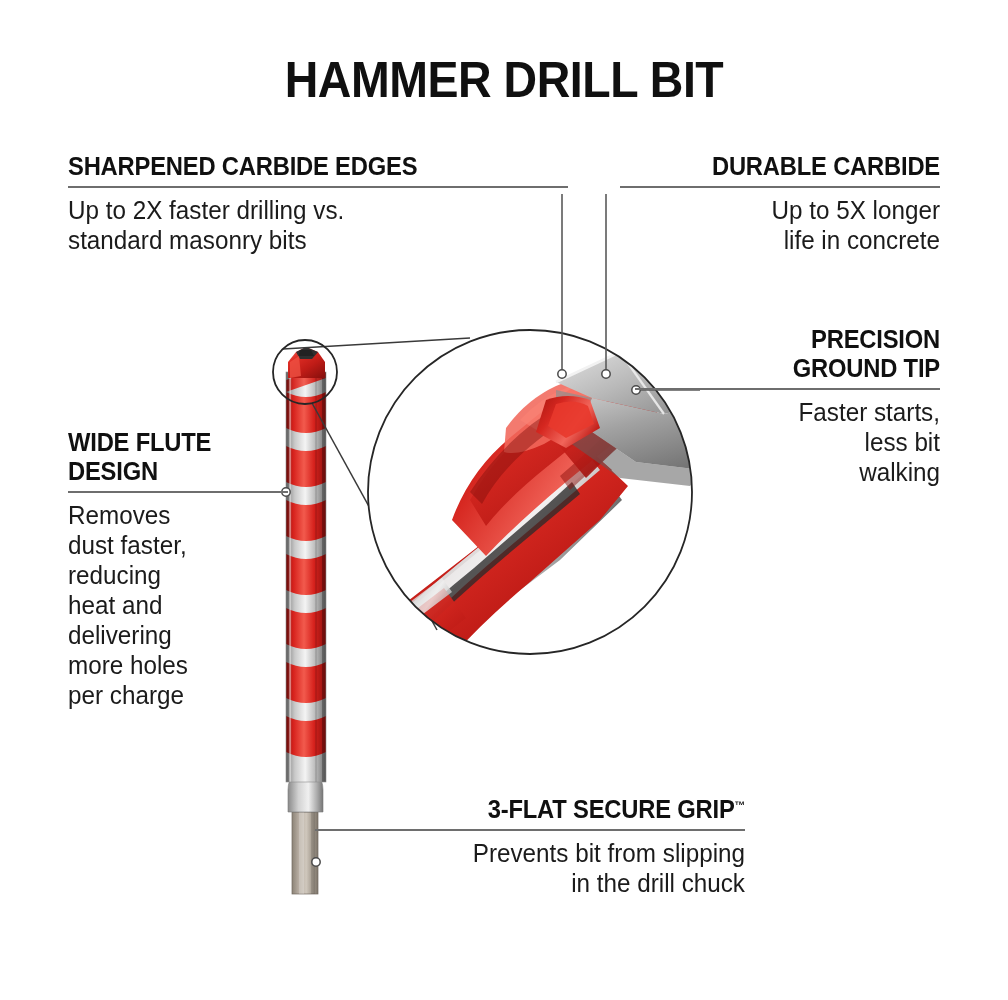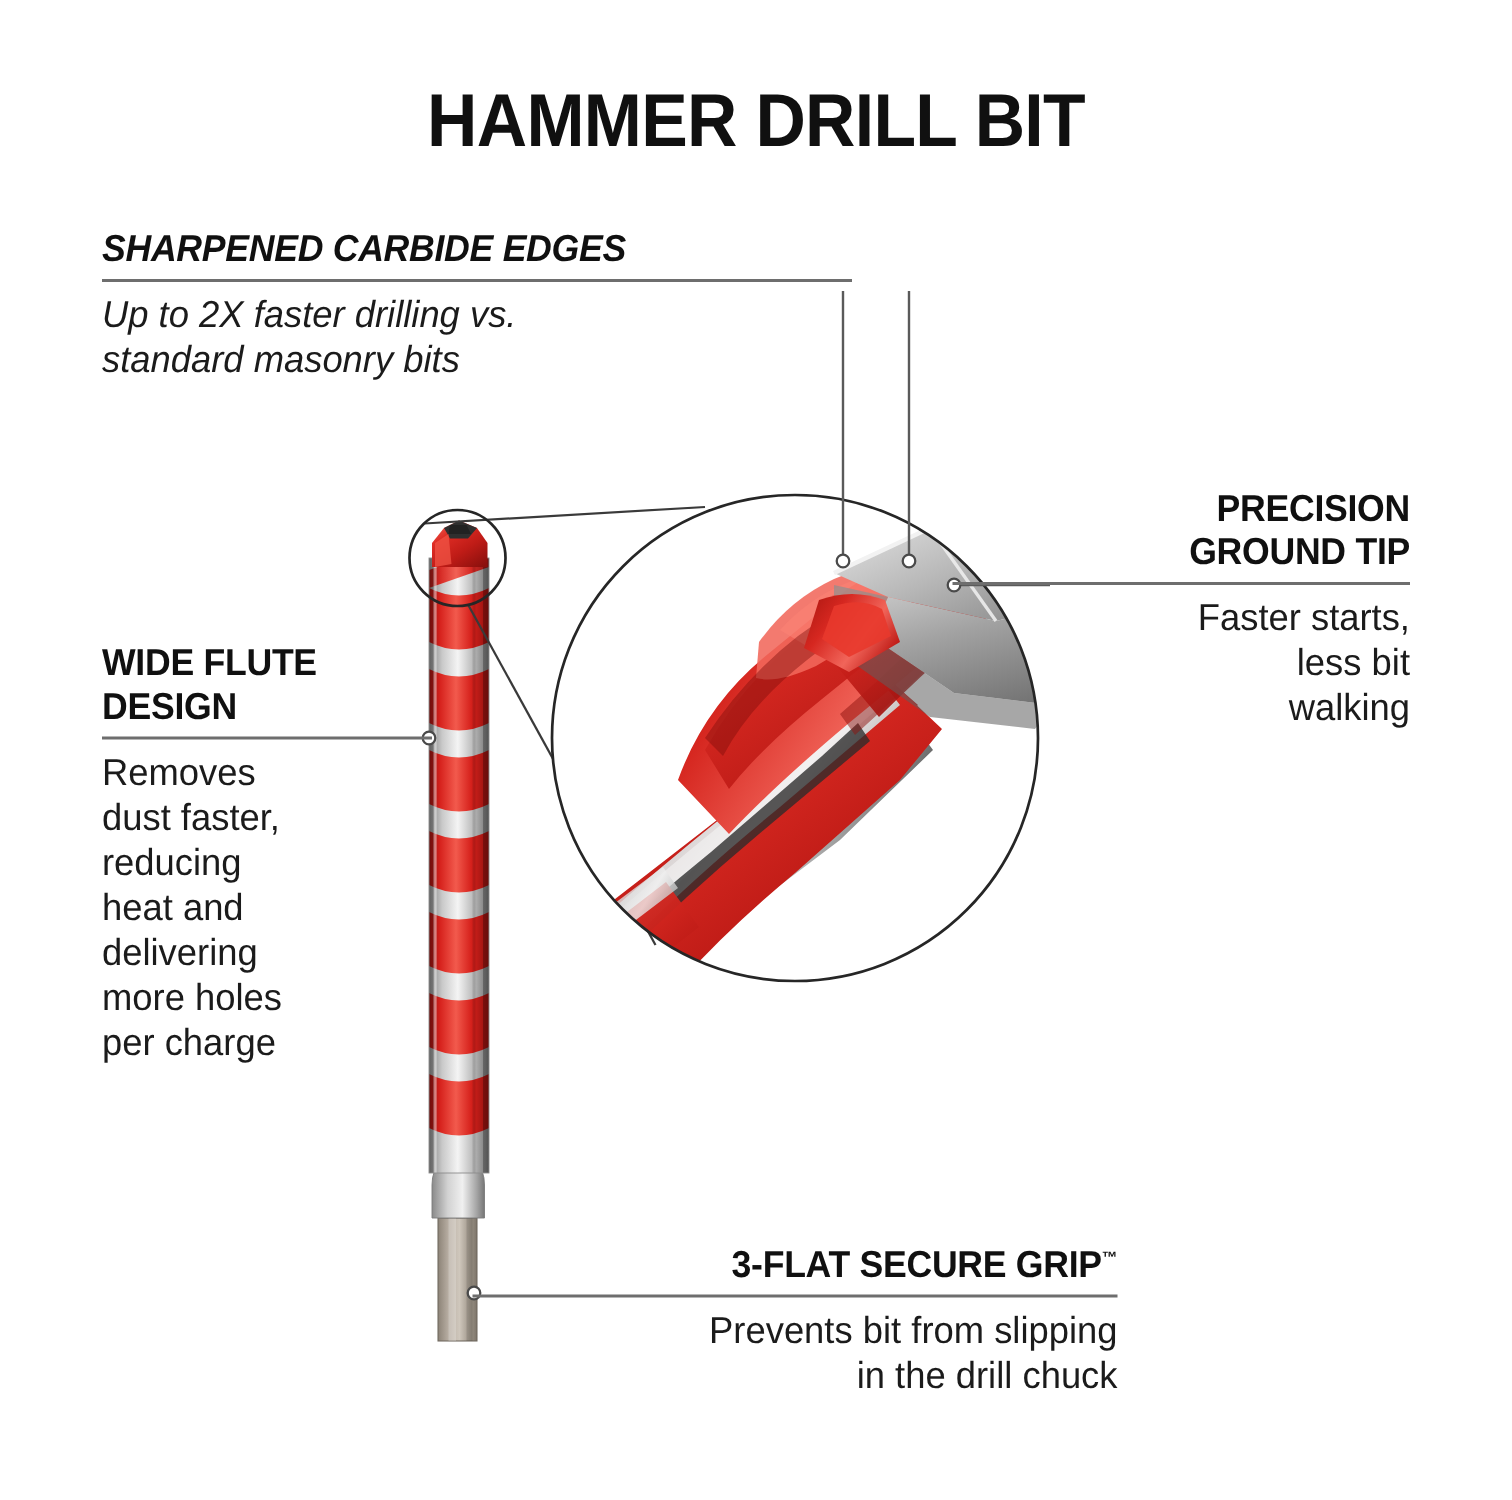--- a/index.html
+++ b/index.html
@@ -41,25 +41,25 @@
     font-weight:400;color:#1b1b1b;
     transform:scaleX(0.97);
   }
   .co-rule{
     height:2px;background:#6e6e6e;margin:5px 0 7px 0;
   }
   .align-right{text-align:right;transform-origin:100% 50%;}
   .align-left{text-align:left;transform-origin:0% 50%;}
 
   
-  #co-sharpened{left:68px;top:152px;width:500px;font-style:italic;}
+  #co-sharpened{left:68px;top:152px;width:500px;}
   #co-durable{left:620px;top:152px;width:320px;}
   #co-precision{left:635px;top:325px;width:305px;}
   #co-wideflute{left:68px;top:428px;width:220px;}
-  #co-grip{left:315px;top:825px;width:430px;}
+  #co-grip{left:315px;top:791px;width:430px;}
 
   #co-sharpened .co-body{white-space:nowrap;}
 
   
   #art{position:absolute;left:0;top:0;width:1008px;height:1000px;}
   #leaders{position:absolute;left:0;top:0;width:1008px;height:1000px;}
 </style>
 </head>
 <body>
 
@@ -281,20 +281,28 @@
 
   <div class="callout" id="co-sharpened">
     <div class="co-head align-left">SHARPENED CARBIDE EDGES</div>
     <div class="co-rule"></div>
     <div class="co-body align-left">
       <div>Up to 2X faster drilling vs.</div>
       <div>standard masonry bits</div>
     </div>
   </div>
 
+  <div class="callout" id="co-durable">
+    <div class="co-head align-right">DURABLE CARBIDE</div>
+    <div class="co-rule"></div>
+    <div class="co-body align-right">
+      <div>Up to 5X longer</div>
+      <div>life in concrete</div>
+    </div>
+  </div>
 
   <div class="callout" id="co-wideflute">
     <div class="co-head wrap align-left">
       <div>WIDE FLUTE</div>
       <div>DESIGN</div>
     </div>
     <div class="co-rule"></div>
     <div class="co-body align-left">
       <div>Removes</div>
       <div>dust faster,</div>

